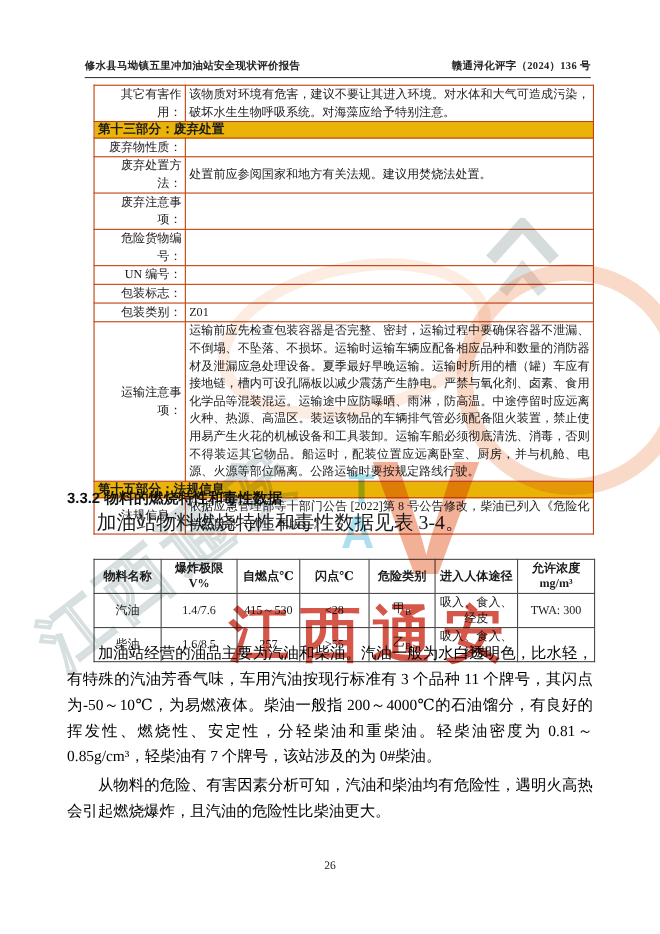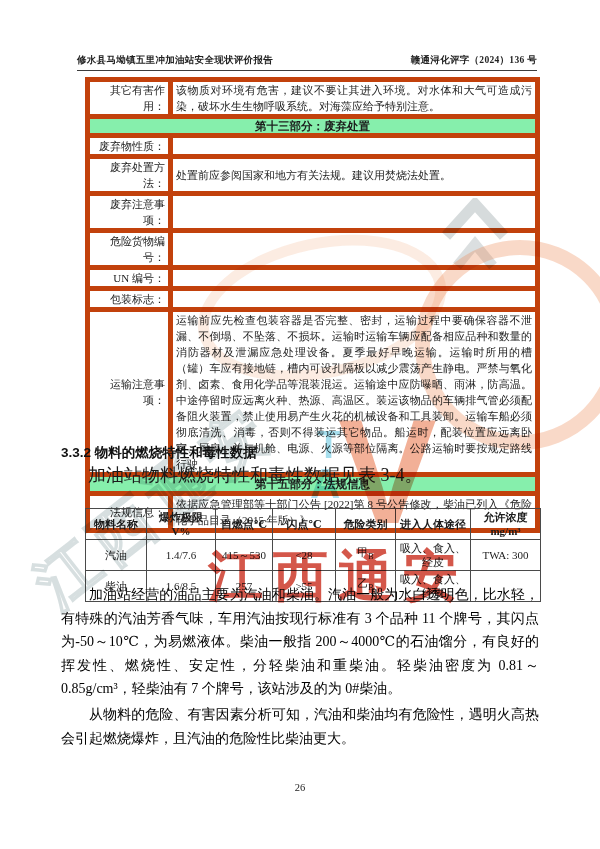--- a/index.html
+++ b/index.html
@@ -11,25 +11,25 @@
   
   .page-header{
     position:absolute;top:54px;left:77px;width:460px;
     display:flex;justify-content:space-between;align-items:flex-end;
     font-size:9.5px;font-weight:bold;letter-spacing:.3px;
     border-bottom:1.5px solid #3c3c3c;padding-bottom:3px;color:#222;
   }
   
   table{border-collapse:collapse;table-layout:fixed;}
   #msds-table{position:absolute;top:77px;left:85px;width:455px;font-size:11px;}
-  #msds-table td{border:5px solid #c2410c;padding:0 3px;line-height:16px;height:13px;vertical-align:middle;}
+  #msds-table td{border:1px solid #c2410c;padding:0 3px;line-height:16px;height:13px;vertical-align:middle;}
   #msds-table td.lbl{text-align:right;padding-right:3px;color:#1b1b1b;}
   #msds-table td.val{text-align:justify;text-justify:inter-ideograph;}
   #msds-table tr.section-row td{
-    text-align:center;font-weight:bold;background:#86efac;font-size:11.5px;line-height:14px;
+    text-align:left;font-weight:bold;background:#eab308;font-size:11.5px;line-height:14px;
   }
   
   .h3{
     position:absolute;left:61px;font-family:Liberation Sans, sans-serif;
     font-weight:bold;font-size:13.5px;color:#111;
   }
   #heading-332{top:444px;}
   #para-332{position:absolute;top:463px;left:52px;width:476px;font-size:18px;text-indent:2em;}
   .tbl-title{
     position:absolute;top:488px;left:0;width:600px;text-align:center;
@@ -119,20 +119,24 @@
           <td class="lbl">危险货物编号：</td>
           <td class="val"></td>
         </tr>
         <tr>
           <td class="lbl">UN 编号：</td>
           <td class="val"></td>
         </tr>
         <tr>
           <td class="lbl">包装标志：</td>
           <td class="val"></td>
+        </tr>
+        <tr>
+          <td class="lbl">包装类别：</td>
+          <td class="val">Z01</td>
         </tr>
         <tr>
           <td class="lbl">运输注意事项：</td>
           <td class="val">运输前应先检查包装容器是否完整、密封，运输过程中要确保容器不泄漏、不倒塌、不坠落、不损坏。运输时运输车辆应配备相应品种和数量的消防器材及泄漏应急处理设备。夏季最好早晚运输。运输时所用的槽（罐）车应有接地链，槽内可设孔隔板以减少震荡产生静电。严禁与氧化剂、卤素、食用化学品等混装混运。运输途中应防曝晒、雨淋，防高温。中途停留时应远离火种、热源、高温区。装运该物品的车辆排气管必须配备阻火装置，禁止使用易产生火花的机械设备和工具装卸。运输车船必须彻底清洗、消毒，否则不得装运其它物品。船运时，配装位置应远离卧室、厨房，并与机舱、电源、火源等部位隔离。公路运输时要按规定路线行驶。</td>
         </tr>
         <tr class="section-row">
           <td colspan="2">第十五部分：法规信息</td>
         </tr>
         <tr>
           <td class="lbl">法规信息：</td>

